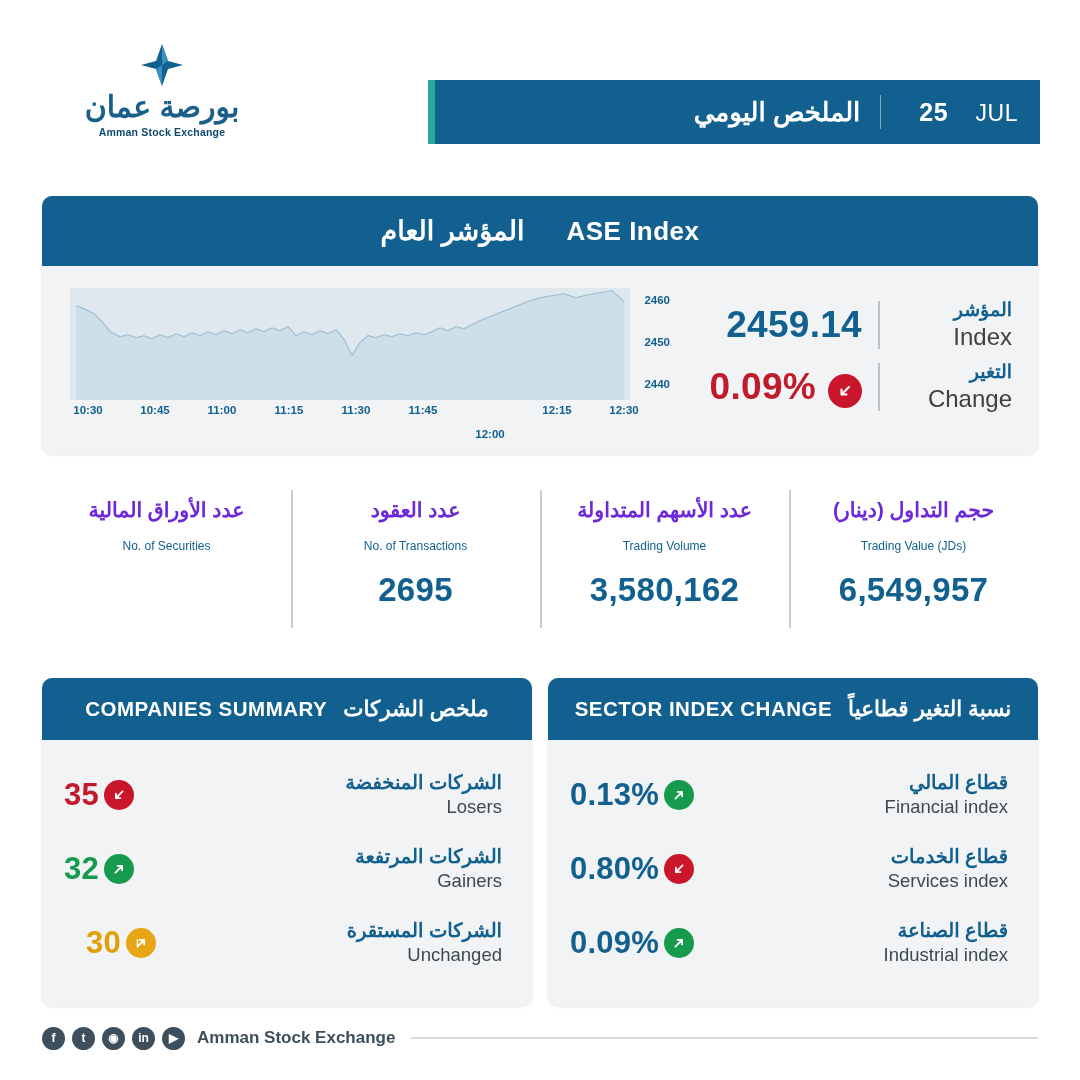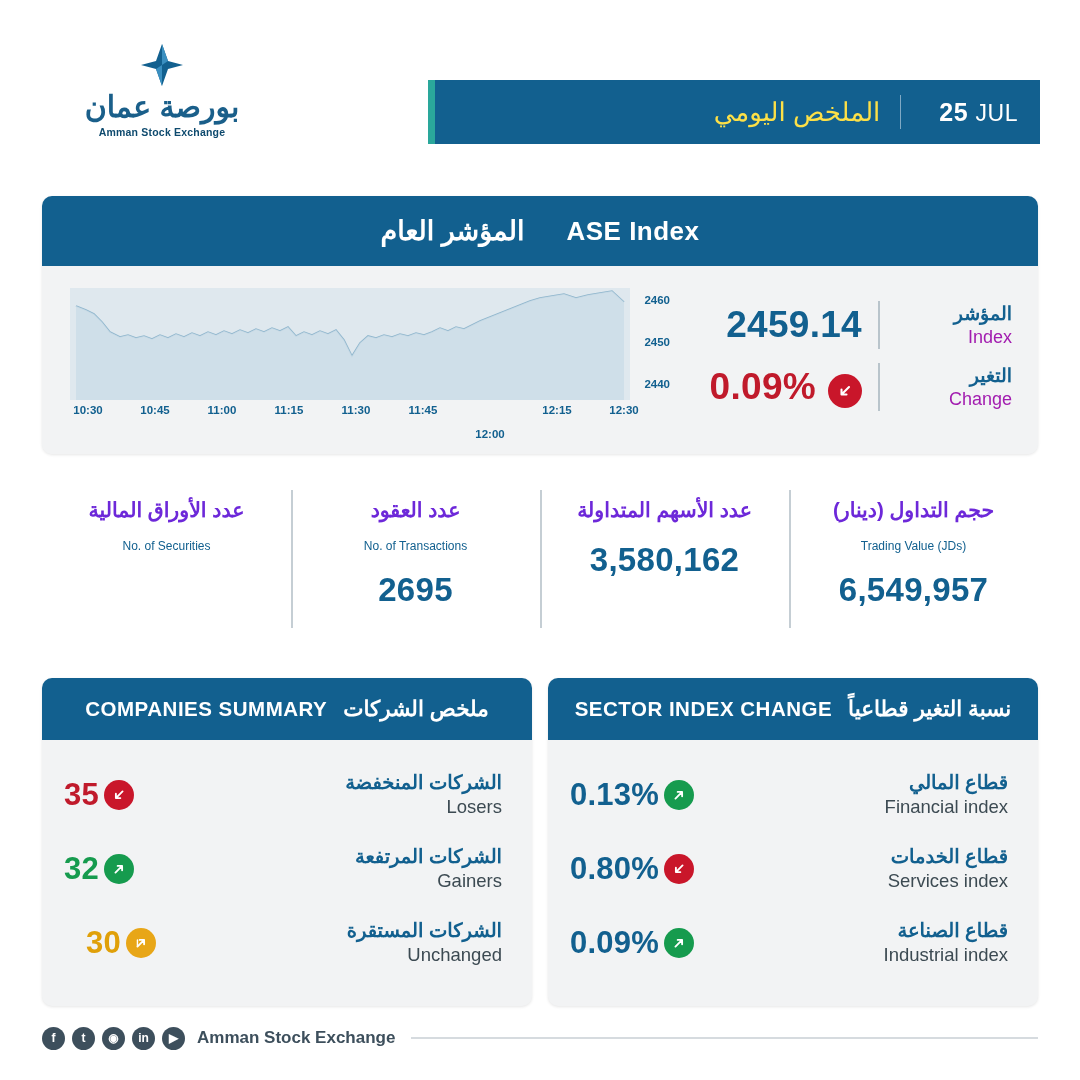--- a/index.html
+++ b/index.html
@@ -20,24 +20,24 @@
 
   .header-bar {
     position: absolute; left: 428px; top: 80px; width: 612px; height: 64px;
     background: #12608f; display: flex; align-items: center; justify-content: flex-end;
     padding-right: 22px; gap: 0;
   }
   .header-bar::before {
     content: ""; position: absolute; left: 0; top: 0; width: 7px; height: 64px; background: #2aa79b;
   }
   .hb-date { color: #ffffff; font-size: 25px; font-weight: bold; letter-spacing: 0.5px; padding-left: 18px; }
-  .hb-date .mon { font-weight: normal; font-size: 23px; }
+  .hb-date .mon { font-weight: normal; font-size: 23px; margin-left: 20px; }
   .hb-sep { width: 1px; height: 34px; background: #7fa9c4; margin: 0 20px; }
   .hb-en { color: #ffffff; font-size: 25px; letter-spacing: 0.8px; }
-  .hb-ar { color: #fde047; font-size: 26px; font-weight: normal; direction: rtl; margin-left: 28px; }
+  .hb-ar { color: #ffffff; font-size: 26px; font-weight: bold; direction: rtl; margin-left: 28px; }
 
   
   .index-card {
     position: absolute; left: 42px; top: 196px; width: 996px; height: 258px;
     background: #f2f3f4; border-radius: 10px; overflow: hidden;
     box-shadow: 0 1px 3px rgba(0,0,0,0.10);
   }
   .index-head {
     height: 70px; background: #12608f; display: flex; align-items: center;
     justify-content: center; gap: 42px;
@@ -55,21 +55,21 @@
   }
   .chart-xlabels { position: absolute; left: 0; top: 116px; width: 598px; height: 20px; }
   .chart-xlabels span {
     position: absolute; font-size: 11.5px; color: #12608f; font-weight: bold; transform: translateX(-50%);
   }
 
   .stats-right { position: absolute; right: 24px; top: 28px; width: 330px; }
   .stat-row { display: flex; align-items: center; justify-content: flex-end; height: 62px; }
   .stat-label { direction: rtl; text-align: right; width: 118px; padding-right: 2px; }
   .stat-label .ar { font-size: 19px; color: #12608f; font-weight: bold; display: block; line-height: 1.25; }
-  .stat-label .en { font-size: 18px; color: #a21caf; display: block; line-height: 1.25; }
+  .stat-label .en { font-size: 24px; color: #404040; display: block; line-height: 1.25; }
   .stat-div { width: 2px; height: 48px; background: #b9c4cb; margin: 0 16px; }
   .stat-value { font-size: 37px; font-weight: bold; color: #12608f; letter-spacing: 0.3px; }
   .stat-value.down { color: #c01a2b; }
   .stat-value-wrap { display: flex; align-items: flex-end; gap: 12px; }
 
   
   .badge { width: 30px; height: 30px; border-radius: 50%; display: inline-flex;
            align-items: center; justify-content: center; flex: none; }
   .badge svg { display: block; }
   .badge.red { background: #c9162a; }
@@ -218,20 +218,21 @@
       <div class="ar">عدد الأوراق المالية</div>
       <div class="en">No. of Securities</div>
     </div>
     <div class="kpi">
       <div class="ar">عدد العقود</div>
       <div class="en">No. of Transactions</div>
       <div class="val">2695</div>
     </div>
     <div class="kpi">
       <div class="ar">عدد الأسهم المتداولة</div>
+      <div class="en">Trading Volume</div>
       <div class="val">3,580,162</div>
     </div>
     <div class="kpi">
       <div class="ar">حجم التداول (دينار)</div>
       <div class="en">Trading Value (JDs)</div>
       <div class="val">6,549,957</div>
     </div>
   </div>
 
   <div class="panel left">

